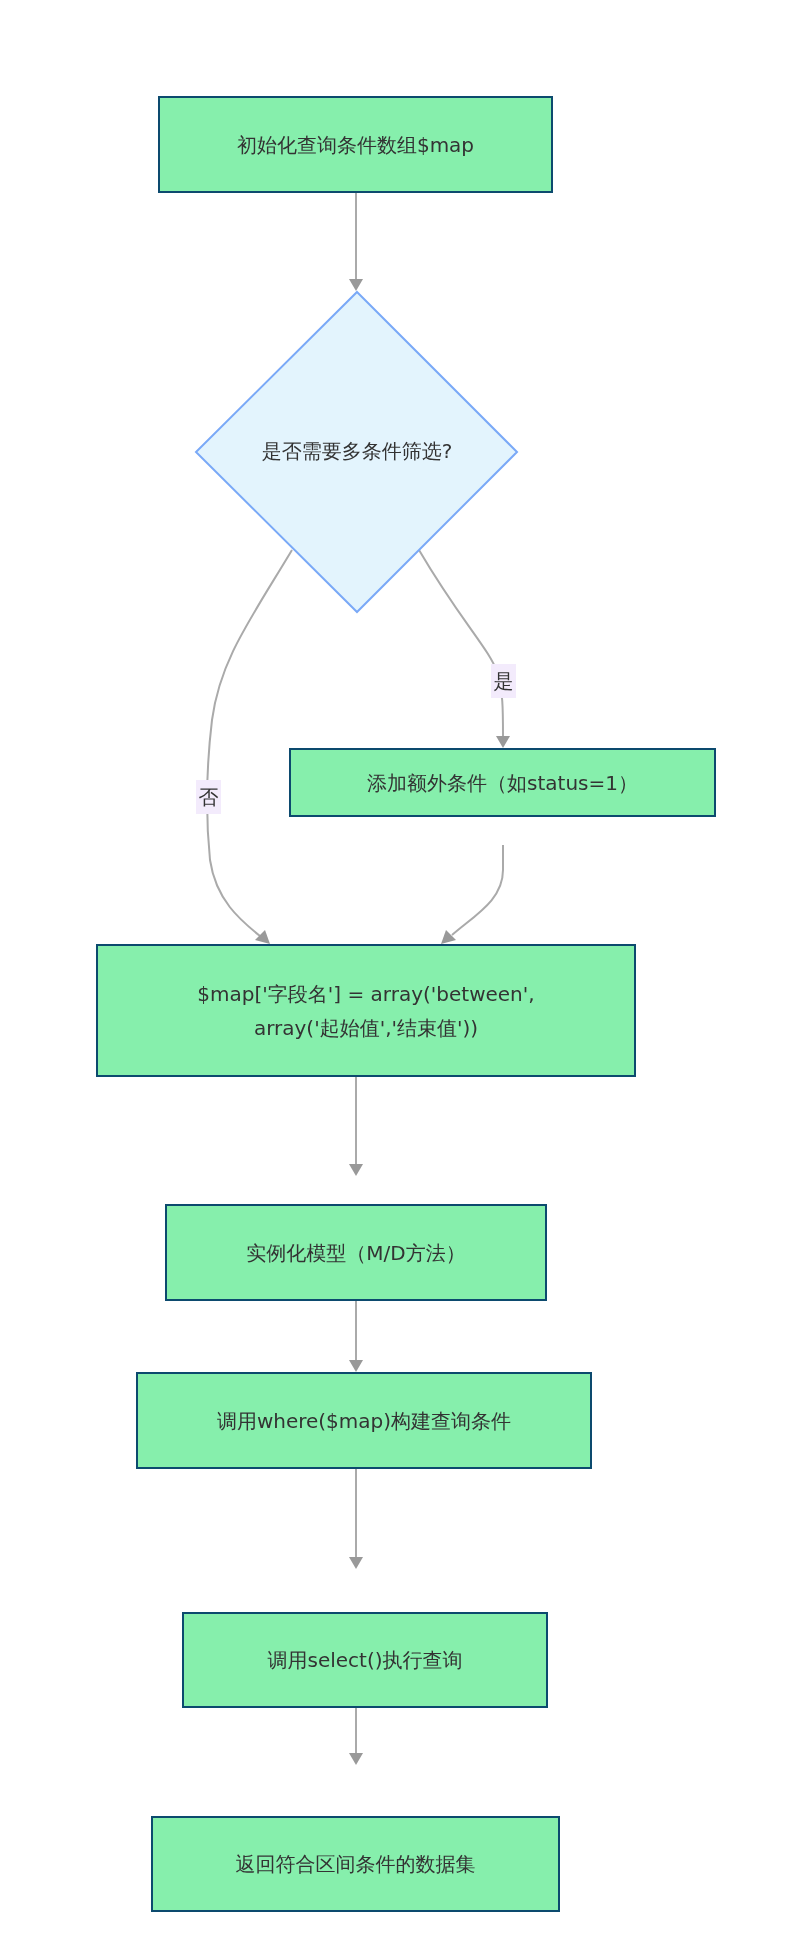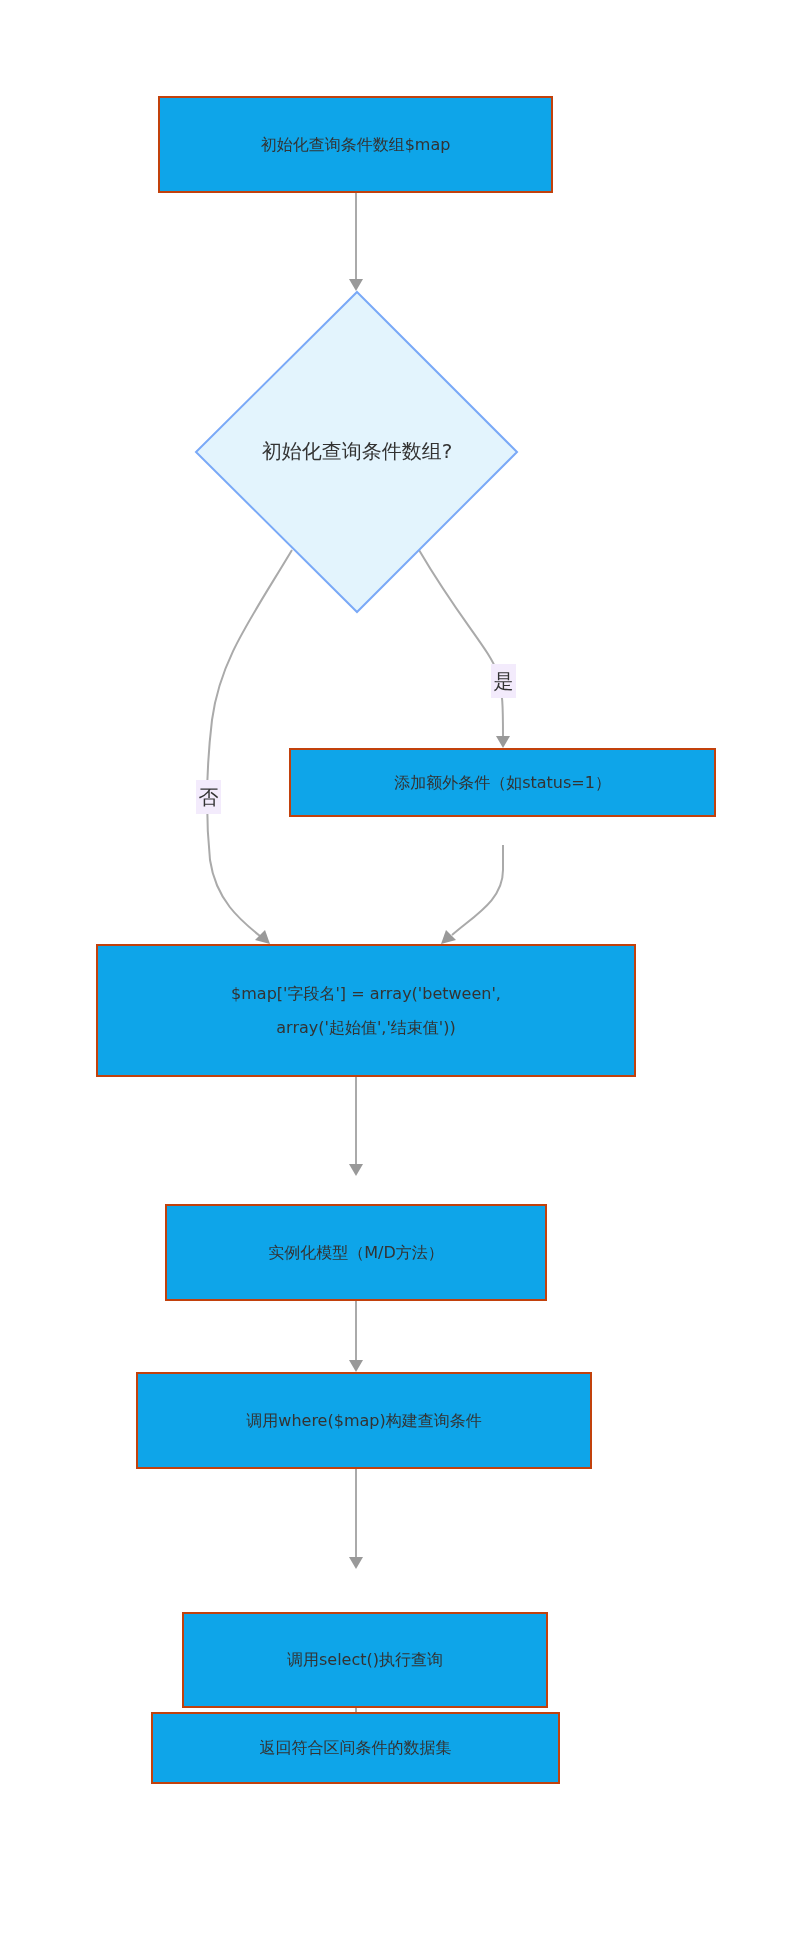--- a/index.html
+++ b/index.html
@@ -1,23 +1,23 @@
 <!DOCTYPE html>
 <html><head>
 <meta charset="utf-8">
 <style>
   html, body { margin: 0; padding: 0; background: #ffffff; }
   body { width: 812px; height: 1956px; position: relative; overflow: hidden;
          font-family: "DejaVu Sans", "Liberation Sans", sans-serif; }
   #canvas { position: absolute; left: 0; top: 0; width: 812px; height: 1956px; }
   .node {
     position: absolute; box-sizing: border-box;
-    background: #0ea5e9; border: 2px solid #c2410c;
+    background: #86efac; border: 2px solid #0c4a6e;
     display: flex; align-items: center; justify-content: center;
-    text-align: center; color: #333333; font-size: 16px; line-height: 34px;
+    text-align: center; color: #333333; font-size: 20px; line-height: 34px;
   }
   .node span { display: block; white-space: pre-line; }
   .diamond-label {
     position: absolute; color: #333333; font-size: 20px;
     width: 320px; text-align: center; line-height: 30px;
   }
   .edge-label {
     position: absolute; background: #f3ebfc; color: #333333;
     font-size: 20px; line-height: 34px; padding: 0 2px; text-align: center;
   }
@@ -56,21 +56,21 @@
   <path d="M356,1665 L356,1753" stroke="#aaaaaa" stroke-width="2" fill="none"></path>
   <path d="M349,1753 L363,1753 L356,1765 Z" fill="#999999"></path>
 
   <polygon points="357,292 517,452 357,612 196,452" fill="#e3f4fd" stroke="#7aa9f7" stroke-width="2"></polygon>
 </svg>
 
 <div class="node" style="left:158px; top:96px; width:395px; height:97px;">
   <span>初始化查询条件数组$map</span>
 </div>
 
-<div class="diamond-label" style="left:197px; top:436px;">初始化查询条件数组?</div>
+<div class="diamond-label" style="left:197px; top:436px;">是否需要多条件筛选?</div>
 
 <div class="edge-label" style="left:491px; top:664px; width:21px;">是</div>
 
 <div class="edge-label" style="left:196px; top:780px; width:21px;">否</div>
 
 <div class="node" style="left:289px; top:748px; width:427px; height:69px;">
   <span>添加额外条件（如status=1）</span>
 </div>
 
 <div class="node" style="left:96px; top:944px; width:540px; height:133px;">
@@ -83,15 +83,15 @@
 </div>
 
 <div class="node" style="left:136px; top:1372px; width:456px; height:97px;">
   <span>调用where($map)构建查询条件</span>
 </div>
 
 <div class="node" style="left:182px; top:1612px; width:366px; height:96px;">
   <span>调用select()执行查询</span>
 </div>
 
-<div class="node" style="left:151px; top:1712px; width:409px; height:72px;">
+<div class="node" style="left:151px; top:1816px; width:409px; height:96px;">
   <span>返回符合区间条件的数据集</span>
 </div>
 
 </body></html>

